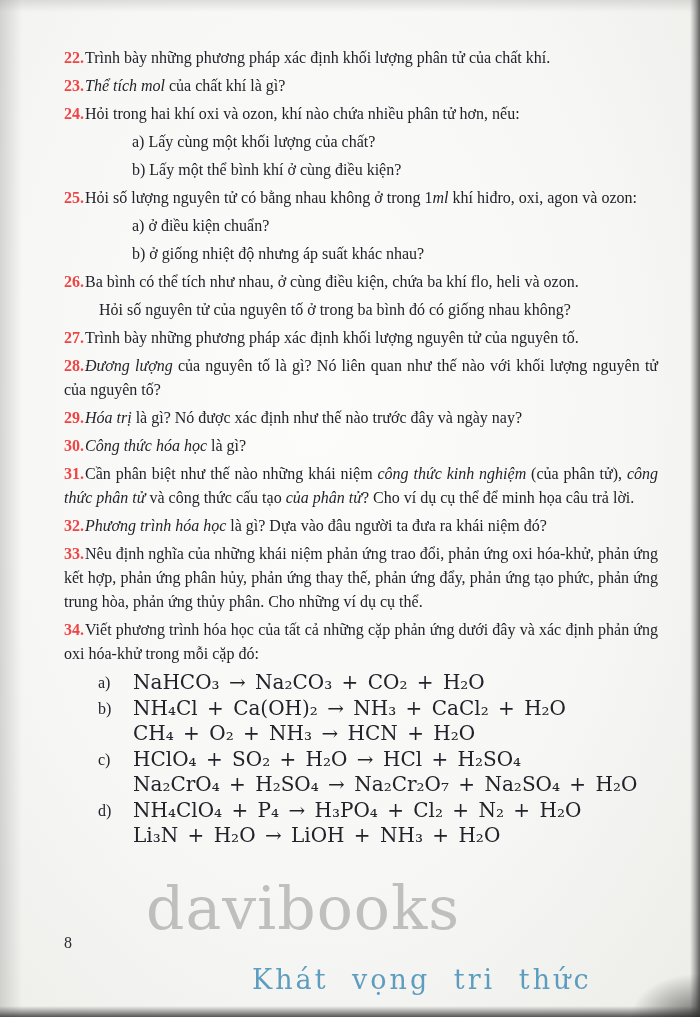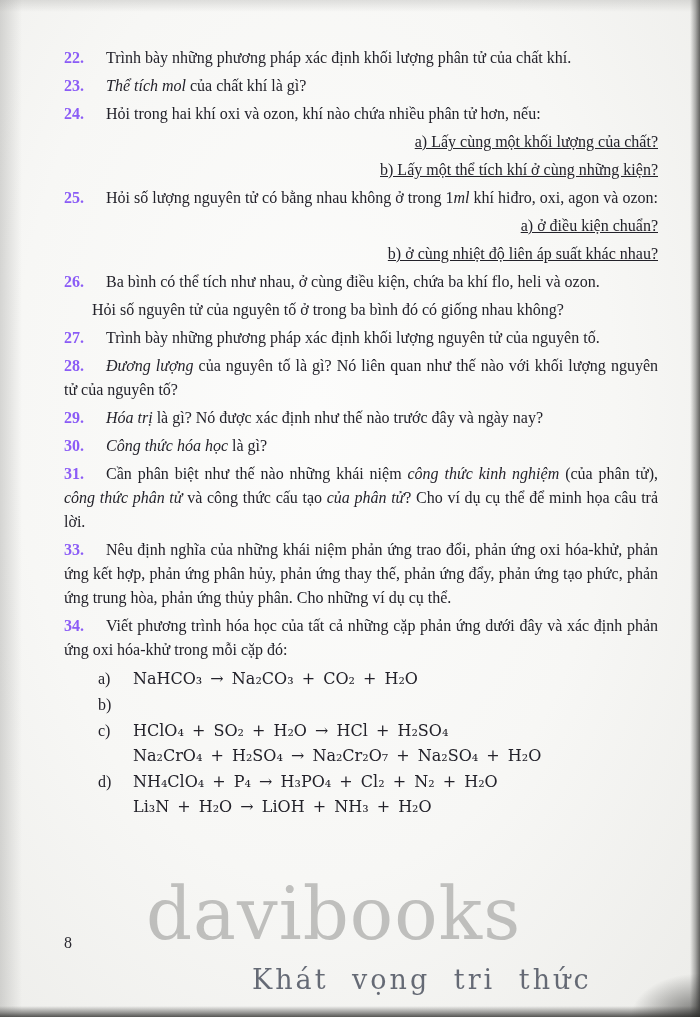--- a/index.html
+++ b/index.html
@@ -11,46 +11,46 @@
     color: #23222a;
   }
   .content {
     position: absolute; left: 64px; top: 46px; width: 594px;
   }
   p.q {
     margin: 0 0 4px 0;
     font-size: 16px; line-height: 24px;
     text-align: justify;
   }
-  p.q.sub  { margin-left: 43px; text-align: right; text-decoration: underline; }
-  p.q.cont { margin-left: 28px; text-align: left; }
-  .qnum { font-weight: bold; margin-right: 22px; color: #8b5cf6; }
+  p.q.sub  { margin-left: 68px; text-align: left; }
+  p.q.cont { margin-left: 35px; text-align: left; }
+  .qnum { font-weight: bold; margin-right: 1px; color: #ef4444; }
   .eq-section { margin-top: 3px; }
   .eq-pair { display: flex; margin: 0 0 1px 0; }
   .eq-label { flex: 0 0 35px; margin-left: 34px; font-size: 16px; line-height: 25px; }
   .eq-lines { flex: 1; }
   .eq-line {
-    font-size: 16px; line-height: 25px;
+    font-size: 20px; line-height: 25px;
     font-family: "DejaVu Serif", "DejaVu Sans", serif;
     word-spacing: 3px; white-space: nowrap;
   }
   .page-num { position: absolute; left: 64px; top: 934px; font-size: 16px; color: #2a2930; }
   .wm { position: absolute; pointer-events: none; z-index: 5; }
   .wm-brand {
     left: 146px; top: 878px;
-    font-size: 72px; line-height: 1; letter-spacing: 1px;
+    font-size: 60px; line-height: 1; letter-spacing: 1px;
     font-family: "DejaVu Serif", serif;
     color: #8e8e8c; opacity: 0.52; text-align: center;
   }
   .wm-slogan {
     left: 252px; top: 964px;
     font-size: 27px; line-height: 1.2;
     letter-spacing: 3px; word-spacing: 12px;
     font-family: "DejaVu Serif", serif;
-    color: #0f172a; opacity: 0.62;
+    color: #0369a1; opacity: 0.62;
   }
   .edge { position: absolute; pointer-events: none; z-index: 6; }
   .edge-top    { left: 0; top: 0; width: 100%; height: 12px;
                  background: linear-gradient(to bottom, rgba(160,160,158,0.30), rgba(160,160,158,0)); }
   .edge-left   { left: 0; top: 0; width: 22px; height: 100%;
                  background: linear-gradient(to right, rgba(150,150,148,0.35), rgba(150,150,148,0)); }
   .edge-right  { top: 0; right: 0; width: 10px; height: 100%;
                  background: linear-gradient(to right, rgba(120,120,118,0), rgba(110,110,108,0.55) 55%, rgba(70,70,68,0.85)); }
   .edge-bottom { left: 0; bottom: 0; width: 100%; height: 11px;
                  background: linear-gradient(to bottom, rgba(120,120,118,0), rgba(90,90,88,0.6) 60%, rgba(58,58,56,0.85)); }
@@ -59,43 +59,48 @@
 </style>
 </head>
 <body>
 
 <div class="content">
   <div>
       <p class="q item"><b class="qnum">22.</b><span>Trình bày những phương pháp xác định khối lượng phân tử của chất khí.</span></p>
       <p class="q item"><b class="qnum">23.</b><i>Thể tích mol</i><span> của chất khí là gì?</span></p>
       <p class="q item"><b class="qnum">24.</b><span>Hỏi trong hai khí oxi và ozon, khí nào chứa nhiều phân tử hơn, nếu:</span></p>
       <p class="q sub"><span>a) Lấy cùng một khối lượng của chất?</span></p>
-      <p class="q sub"><span>b) Lấy một thể tích khí ở cùng những kiện?</span></p>
+      <p class="q sub"><span>b) Lấy một thể bình khí ở cùng điều kiện?</span></p>
       <p class="q item"><b class="qnum">25.</b><span>Hỏi số lượng nguyên tử có bằng nhau không ở trong 1</span><i>ml</i><span> khí hiđro, oxi, agon và ozon:</span></p>
       <p class="q sub"><span>a) ở điều kiện chuẩn?</span></p>
-      <p class="q sub"><span>b) ở cùng nhiệt độ liên áp suất khác nhau?</span></p>
+      <p class="q sub"><span>b) ở giống nhiệt độ nhưng áp suất khác nhau?</span></p>
       <p class="q item"><b class="qnum">26.</b><span>Ba bình có thể tích như nhau, ở cùng điều kiện, chứa ba khí flo, heli và ozon.</span></p>
       <p class="q cont"><span>Hỏi số nguyên tử của nguyên tố ở trong ba bình đó có giống nhau không?</span></p>
       <p class="q item"><b class="qnum">27.</b><span>Trình bày những phương pháp xác định khối lượng nguyên tử của nguyên tố.</span></p>
       <p class="q item"><b class="qnum">28.</b><i>Đương lượng</i><span> của nguyên tố là gì? Nó liên quan như thế nào với khối lượng nguyên tử của nguyên tố?</span></p>
       <p class="q item"><b class="qnum">29.</b><i>Hóa trị</i><span> là gì? Nó được xác định như thế nào trước đây và ngày nay?</span></p>
       <p class="q item"><b class="qnum">30.</b><i>Công thức hóa học</i><span> là gì?</span></p>
       <p class="q item"><b class="qnum">31.</b><span>Cần phân biệt như thế nào những khái niệm </span><i>công thức kinh nghiệm</i><span> (của phân tử), </span><i>công thức phân tử</i><span> và công thức cấu tạo </span><i>của phân tử</i><span>? Cho ví dụ cụ thể để minh họa câu trả lời.</span></p>
+      <p class="q item"><b class="qnum">32.</b><i>Phương trình hóa học</i><span> là gì? Dựa vào đâu người ta đưa ra khái niệm đó?</span></p>
       <p class="q item"><b class="qnum">33.</b><span>Nêu định nghĩa của những khái niệm phản ứng trao đổi, phản ứng oxi hóa-khử, phản ứng kết hợp, phản ứng phân hủy, phản ứng thay thế, phản ứng đẩy, phản ứng tạo phức, phản ứng trung hòa, phản ứng thủy phân. Cho những ví dụ cụ thể.</span></p>
       <p class="q item"><b class="qnum">34.</b><span>Viết phương trình hóa học của tất cả những cặp phản ứng dưới đây và xác định phản ứng oxi hóa-khử trong mỗi cặp đó:</span></p>
     </div>
   <div class="eq-section">
       <div class="eq-pair">
         <span class="eq-label">a)</span>
         <div class="eq-lines">
           <div class="eq-line">NaHCO₃ → Na₂CO₃ + CO₂ + H₂O</div>
         </div>
       </div>
       <div class="eq-pair">
         <span class="eq-label">b)</span>
+        <div class="eq-lines">
+          <div class="eq-line">NH₄Cl + Ca(OH)₂ → NH₃ + CaCl₂ + H₂O</div>
+          <div class="eq-line">CH₄ + O₂ + NH₃ → HCN + H₂O</div>
+        </div>
       </div>
       <div class="eq-pair">
         <span class="eq-label">c)</span>
         <div class="eq-lines">
           <div class="eq-line">HClO₄ + SO₂ + H₂O → HCl + H₂SO₄</div>
           <div class="eq-line">Na₂CrO₄ + H₂SO₄ → Na₂Cr₂O₇ + Na₂SO₄ + H₂O</div>
         </div>
       </div>
       <div class="eq-pair">
         <span class="eq-label">d)</span>

